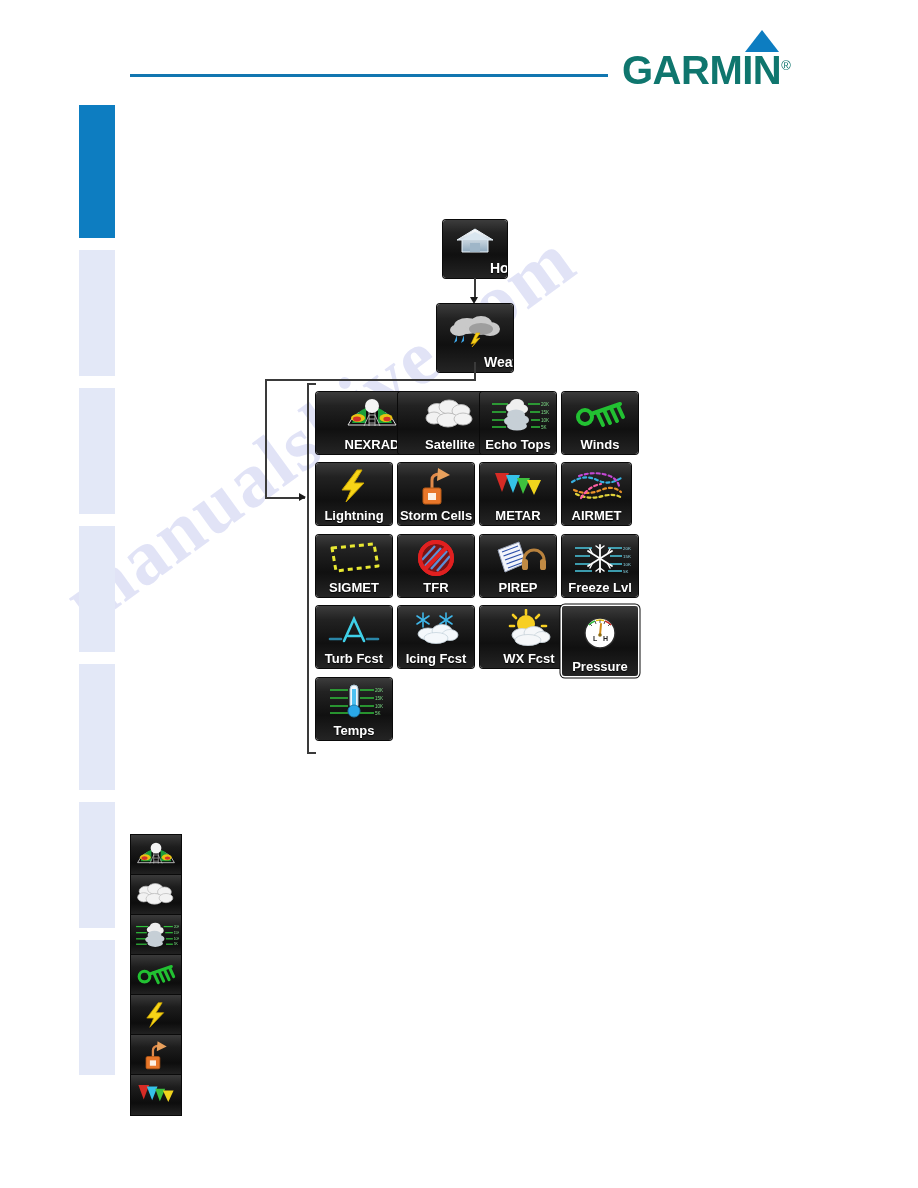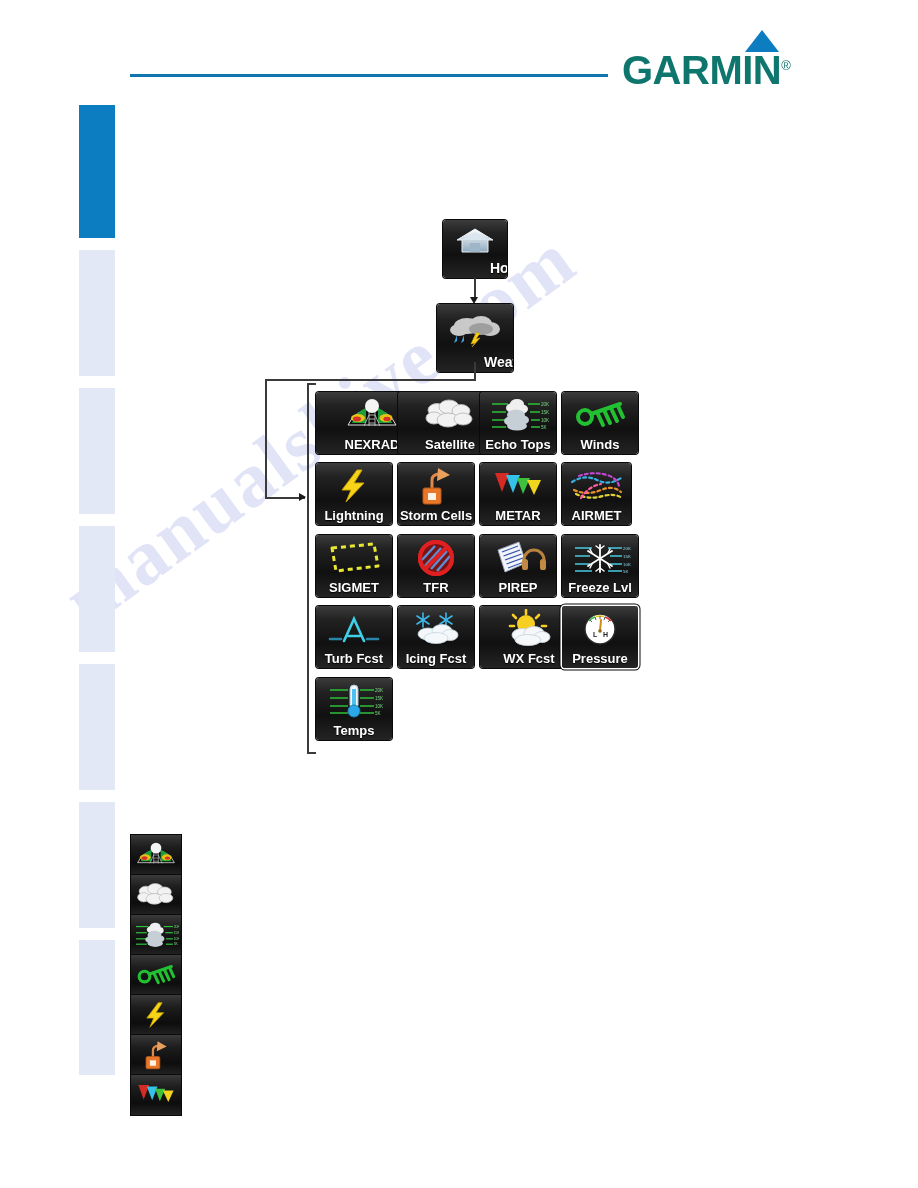--- a/index.html
+++ b/index.html
@@ -454,21 +454,21 @@
           <ellipse cx="23" cy="26" rx="10" ry="6.5"></ellipse>
           <ellipse cx="35" cy="24" rx="10" ry="6.5"></ellipse>
           <ellipse cx="43" cy="28" rx="8" ry="5.5"></ellipse>
           <ellipse cx="29" cy="31" rx="13" ry="5.5"></ellipse>
         </g>
       </g>
             </svg>
           </div>
           <div class="cap">WX Fcst</div>
         </div>
-        <div class="tile pressure" style="left: 562px; top: 606px; width: 76px; height: 62px;">
+        <div class="tile pressure" style="left: 562px; top: 606px; width: 76px; height: 70px;">
           <div class="glyph">
             <svg width="66" height="40" viewBox="0 0 60 40" preserveAspectRatio="xMidYMid meet">
       <g>
         <circle cx="30" cy="20" r="15" fill="#ffffff" stroke="#2b2b2b" stroke-width="1.4"></circle>
         <g stroke-width="1.6" fill="none">
           <path d="M19 12 A15 15 0 0 1 25 8" stroke="#2fbf3a"></path>
           <path d="M26 7.5 A15 15 0 0 1 34 7.5" stroke="#e8c412"></path>
           <path d="M35 8 A15 15 0 0 1 41 12" stroke="#d4322a"></path>
         </g>
         <g stroke="#444" stroke-width=".9">

